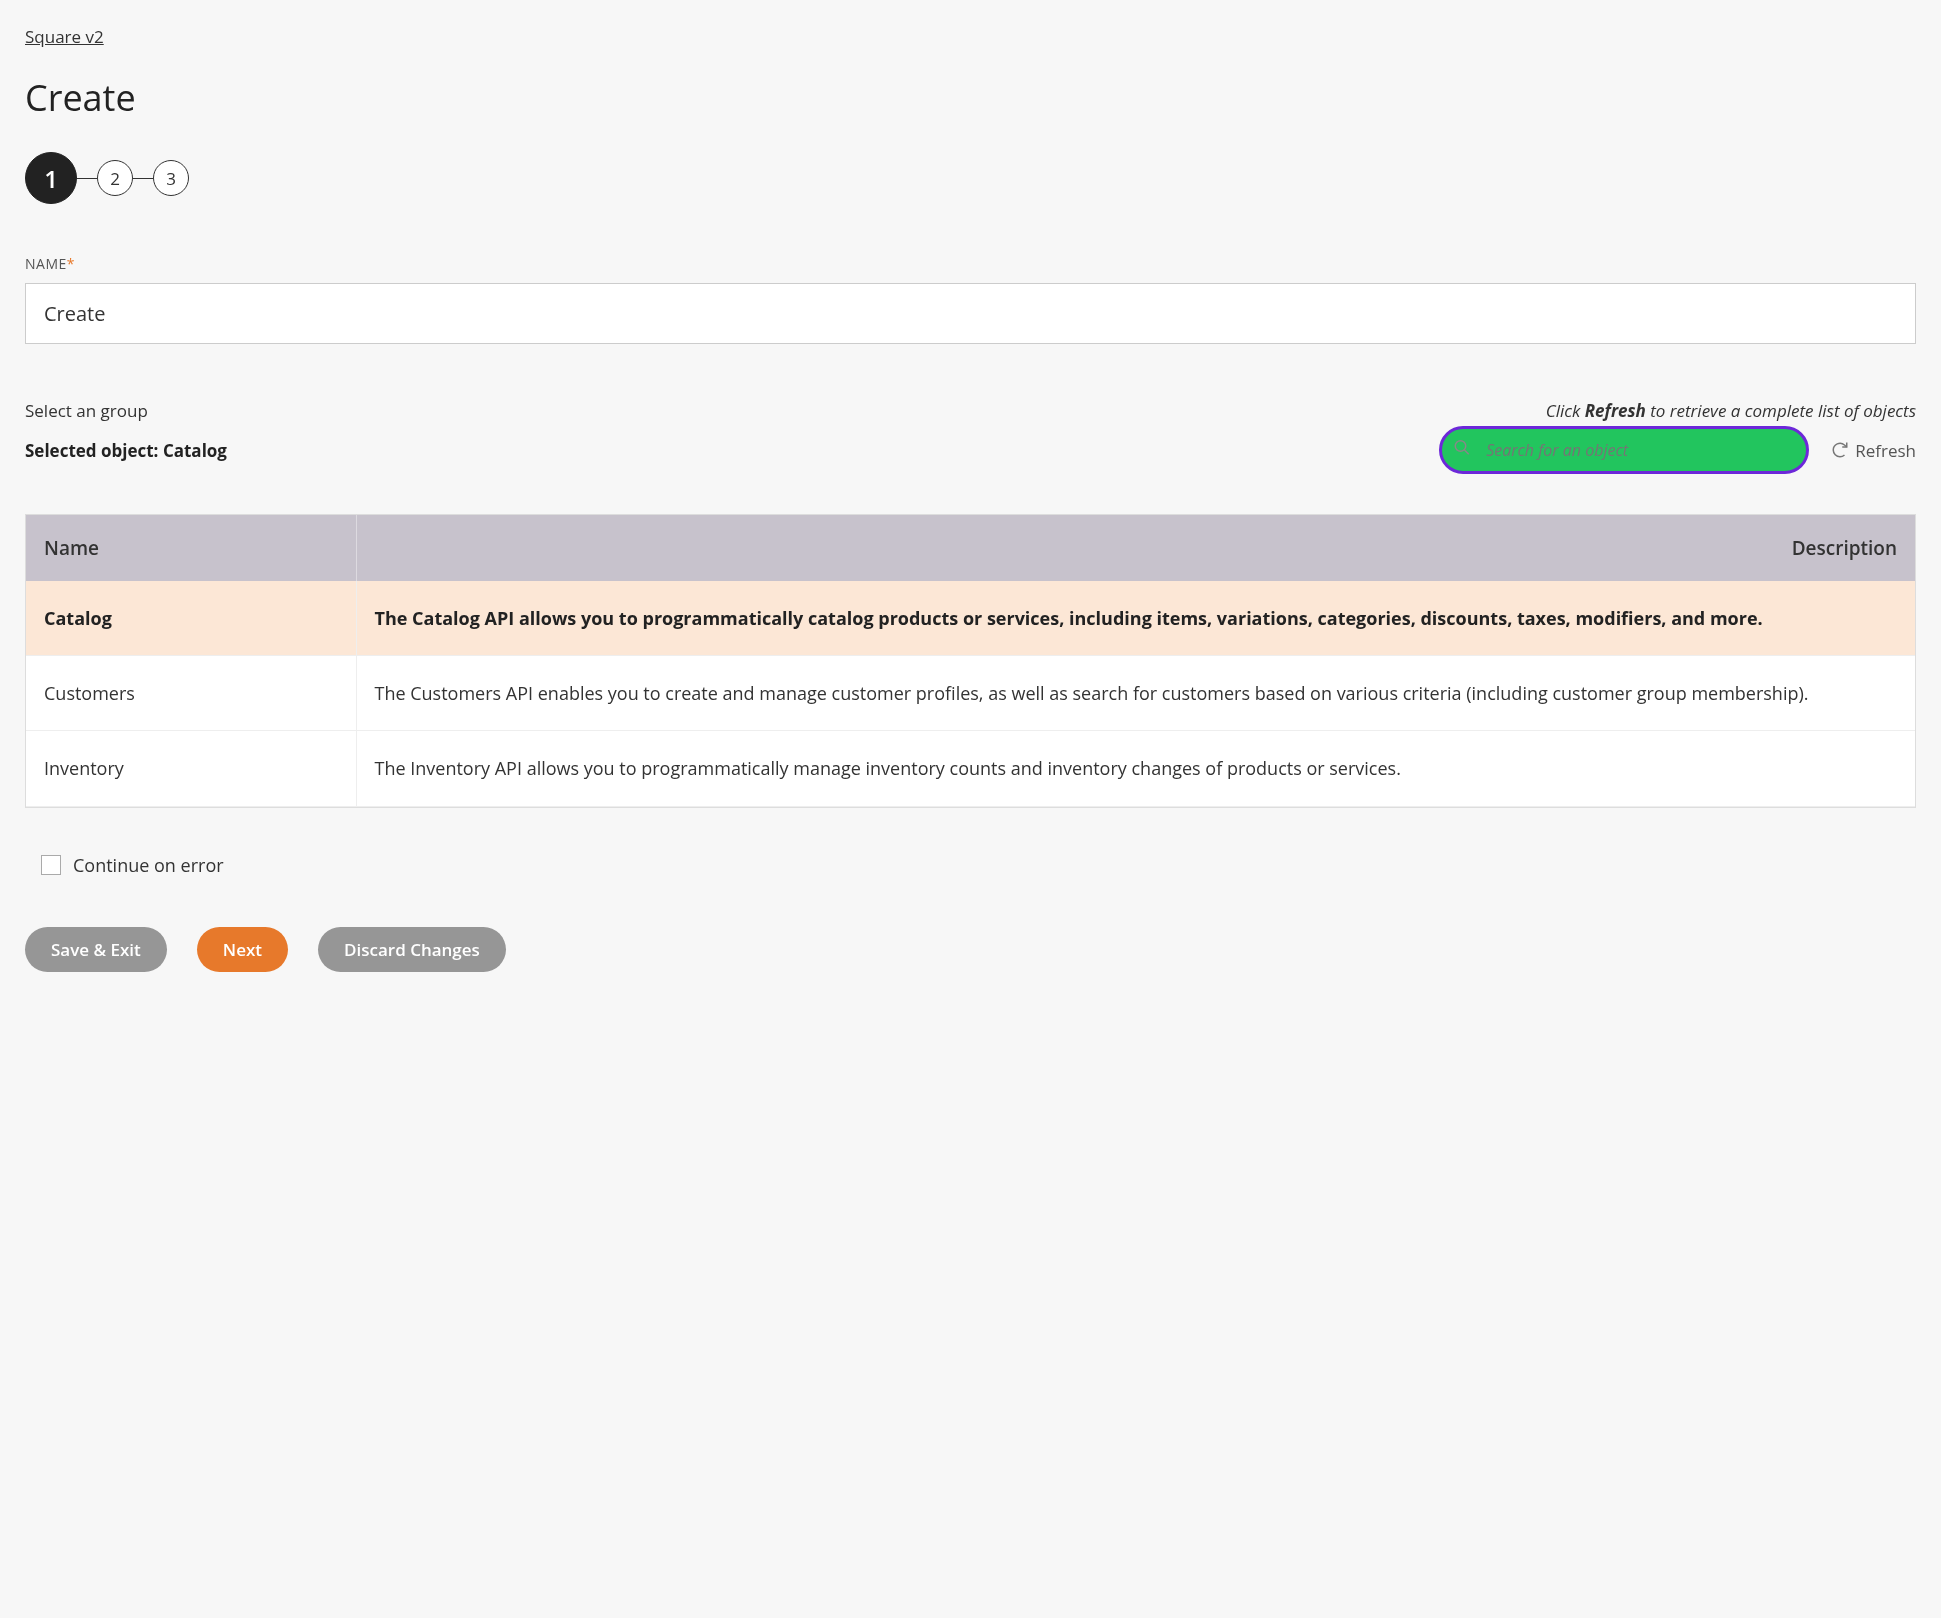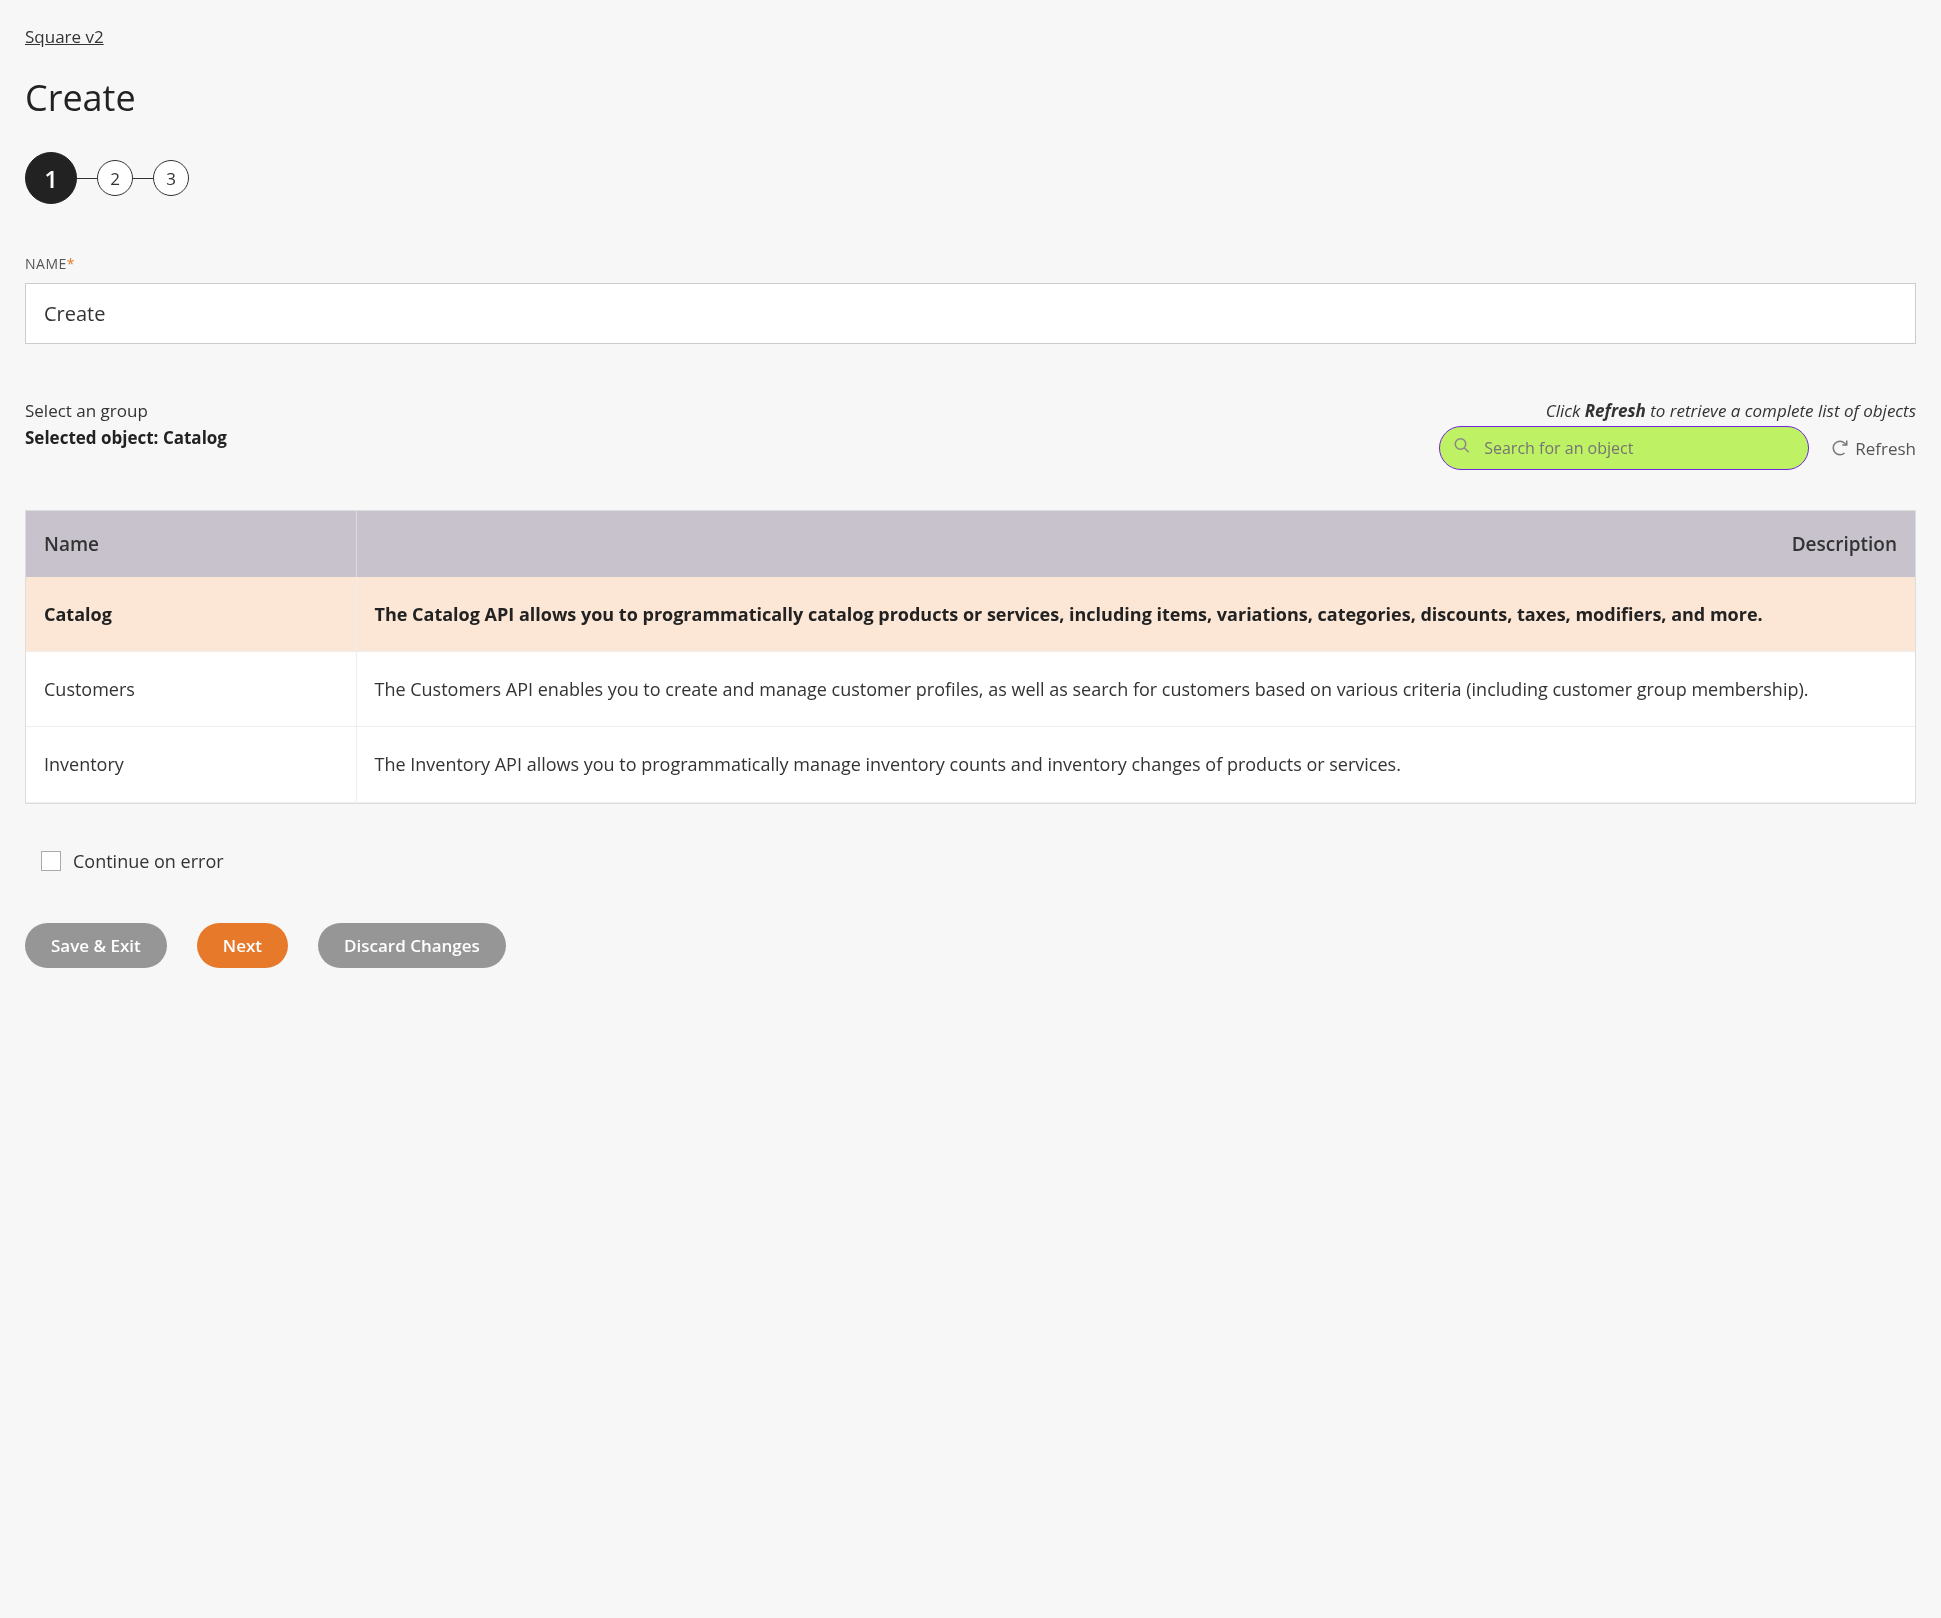--- a/index.html
+++ b/index.html
@@ -86,41 +86,43 @@
   }
   .obj-right .bold { font-weight: 700; font-style: italic; }
   .selected-line {
     font-size: 17px;
     font-weight: 700;
     color: #222;
   }
   .search-row {
     display: flex;
     justify-content: space-between;
+    align-items: center;
     margin-bottom: 40px;
     margin-top: -4px;
   }
   .search-wrap {
     display: flex;
     align-items: center;
     gap: 22px;
     margin-left: auto;
   }
   .search-box {
     position: relative;
     width: 370px;
   }
   .search-box input {
     width: 100%;
     padding: 10px 18px 10px 44px;
-    border: 1px solid #6d28d9;
+    border: 3px solid #6d28d9;
     border-radius: 999px;
     font-size: 16px;
+    font-style: italic;
     color: #555;
-    background: #bef264;
+    background: #22c55e;
     font-family: inherit;
   }
   .search-box .icon {
     position: absolute;
     left: 14px;
     top: 50%;
     transform: translateY(-50%);
     color: #888;
   }
   .refresh-link {

